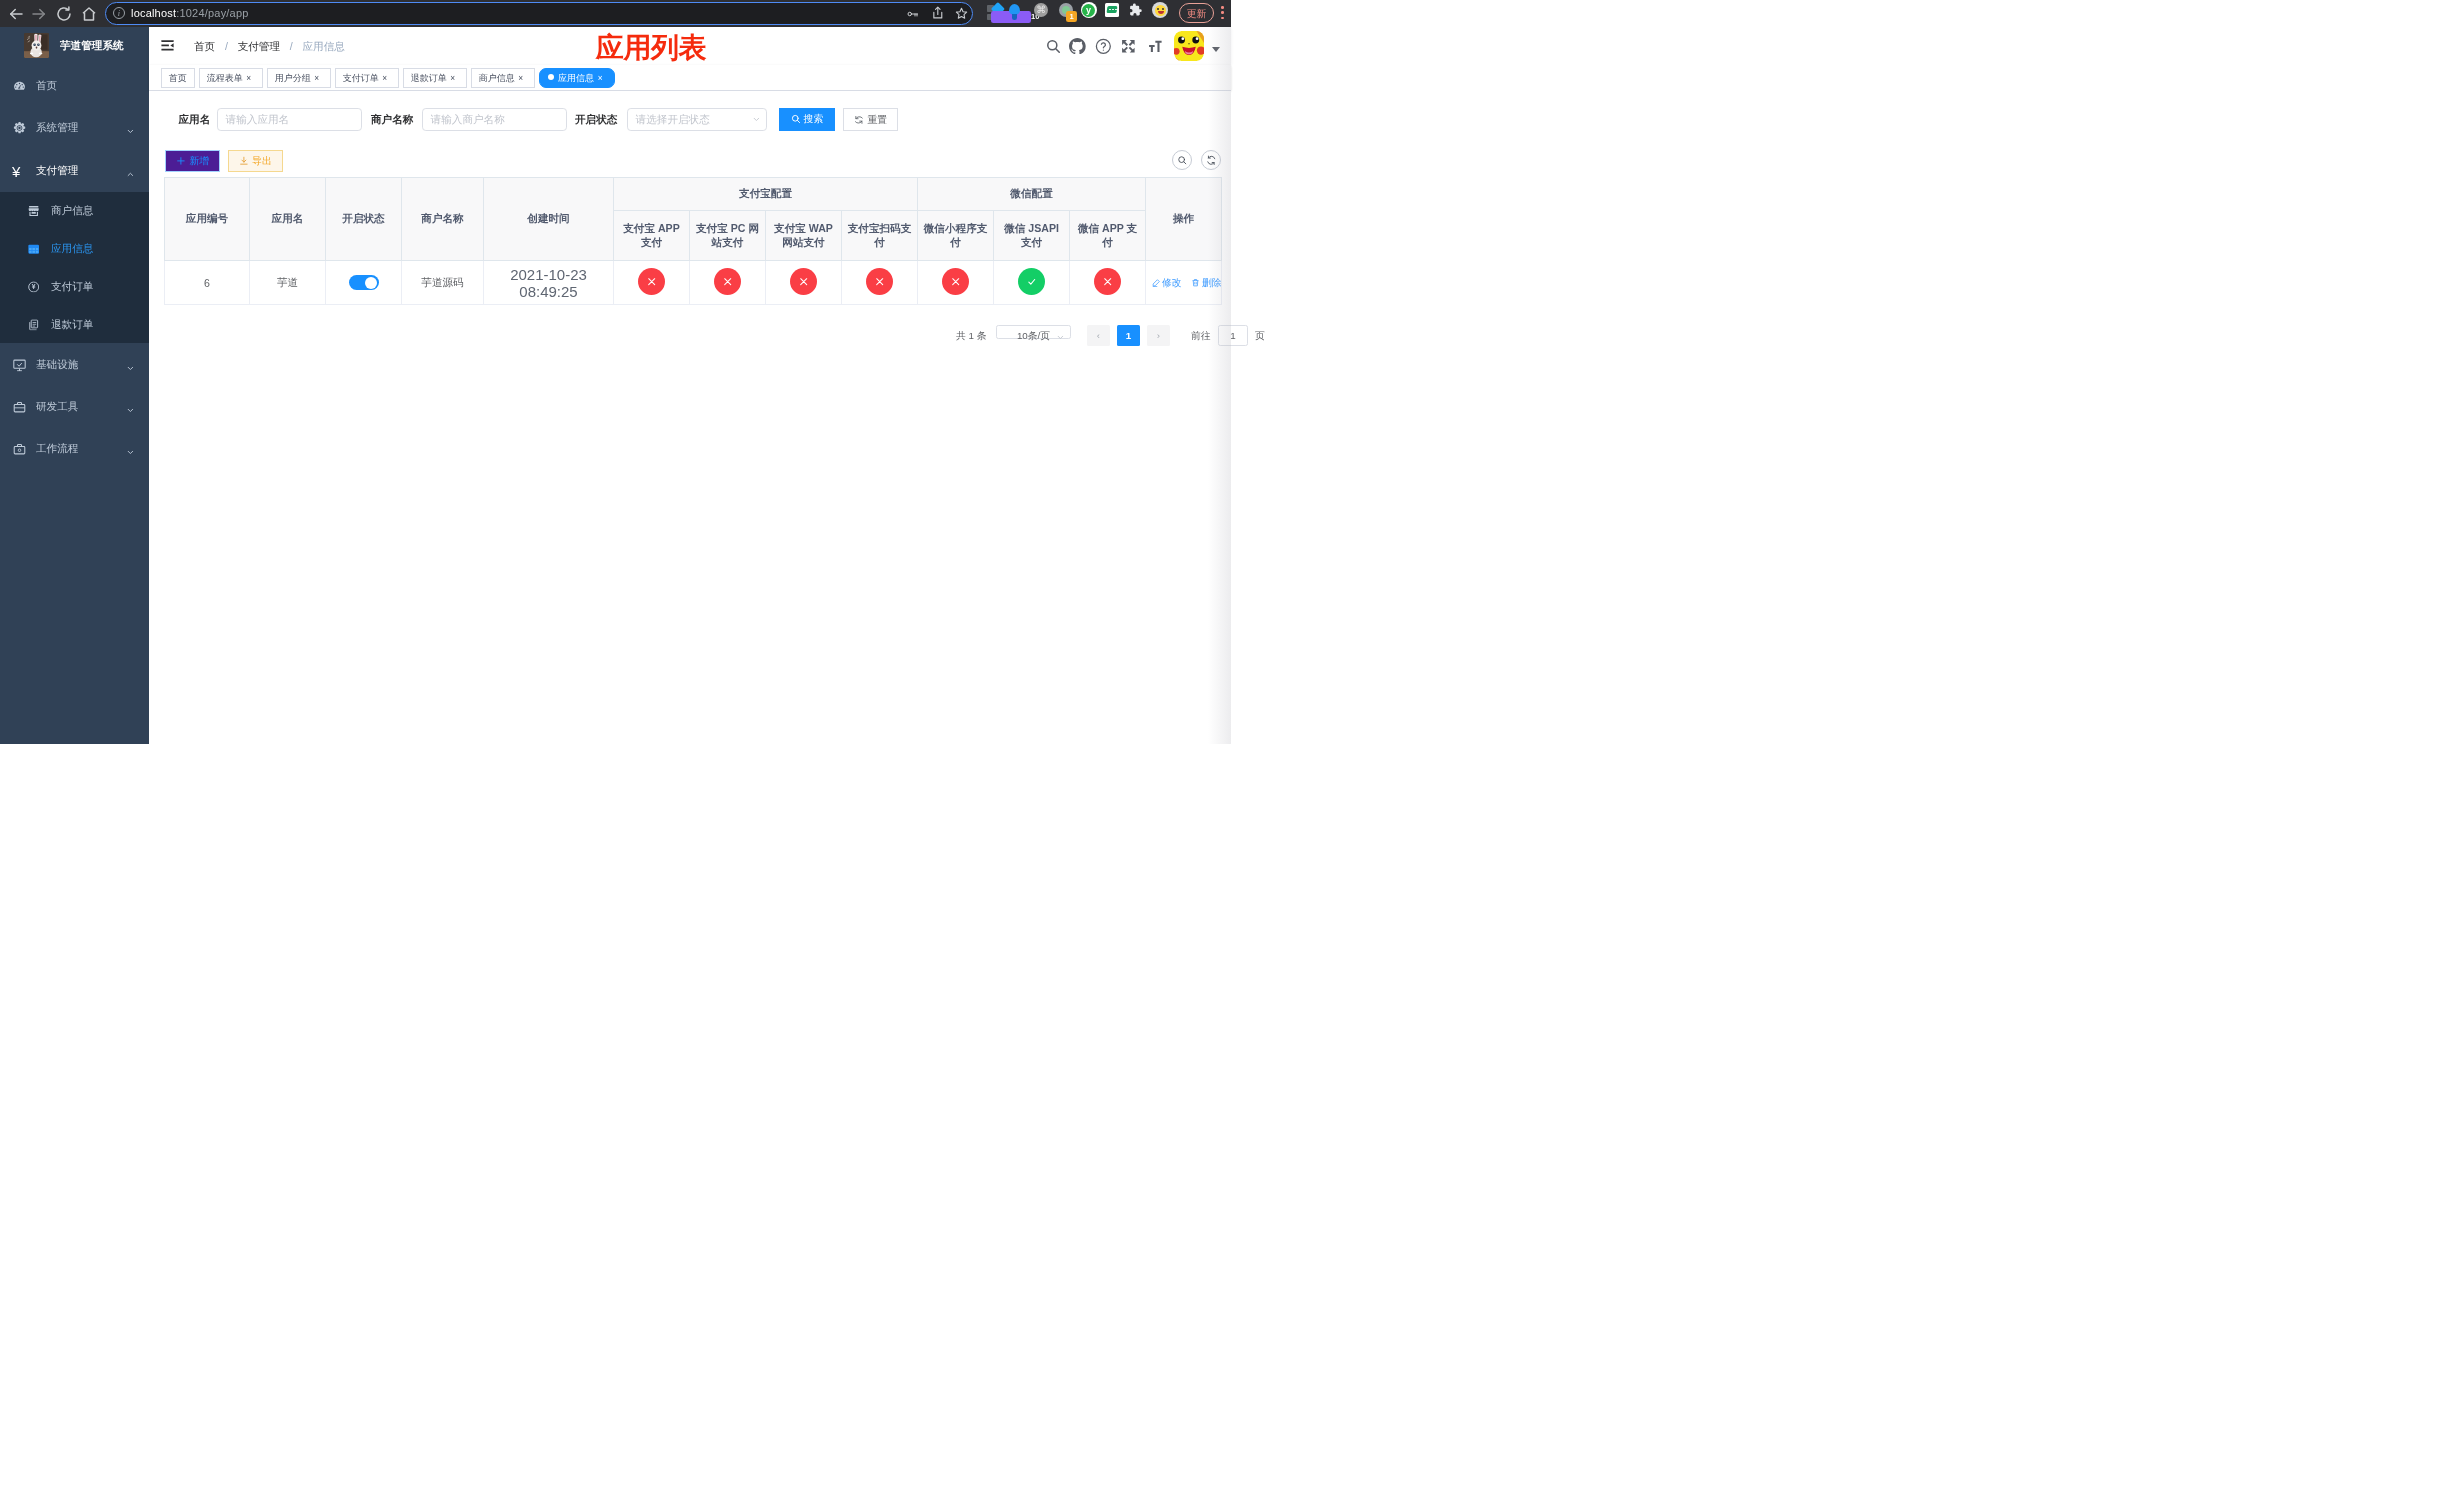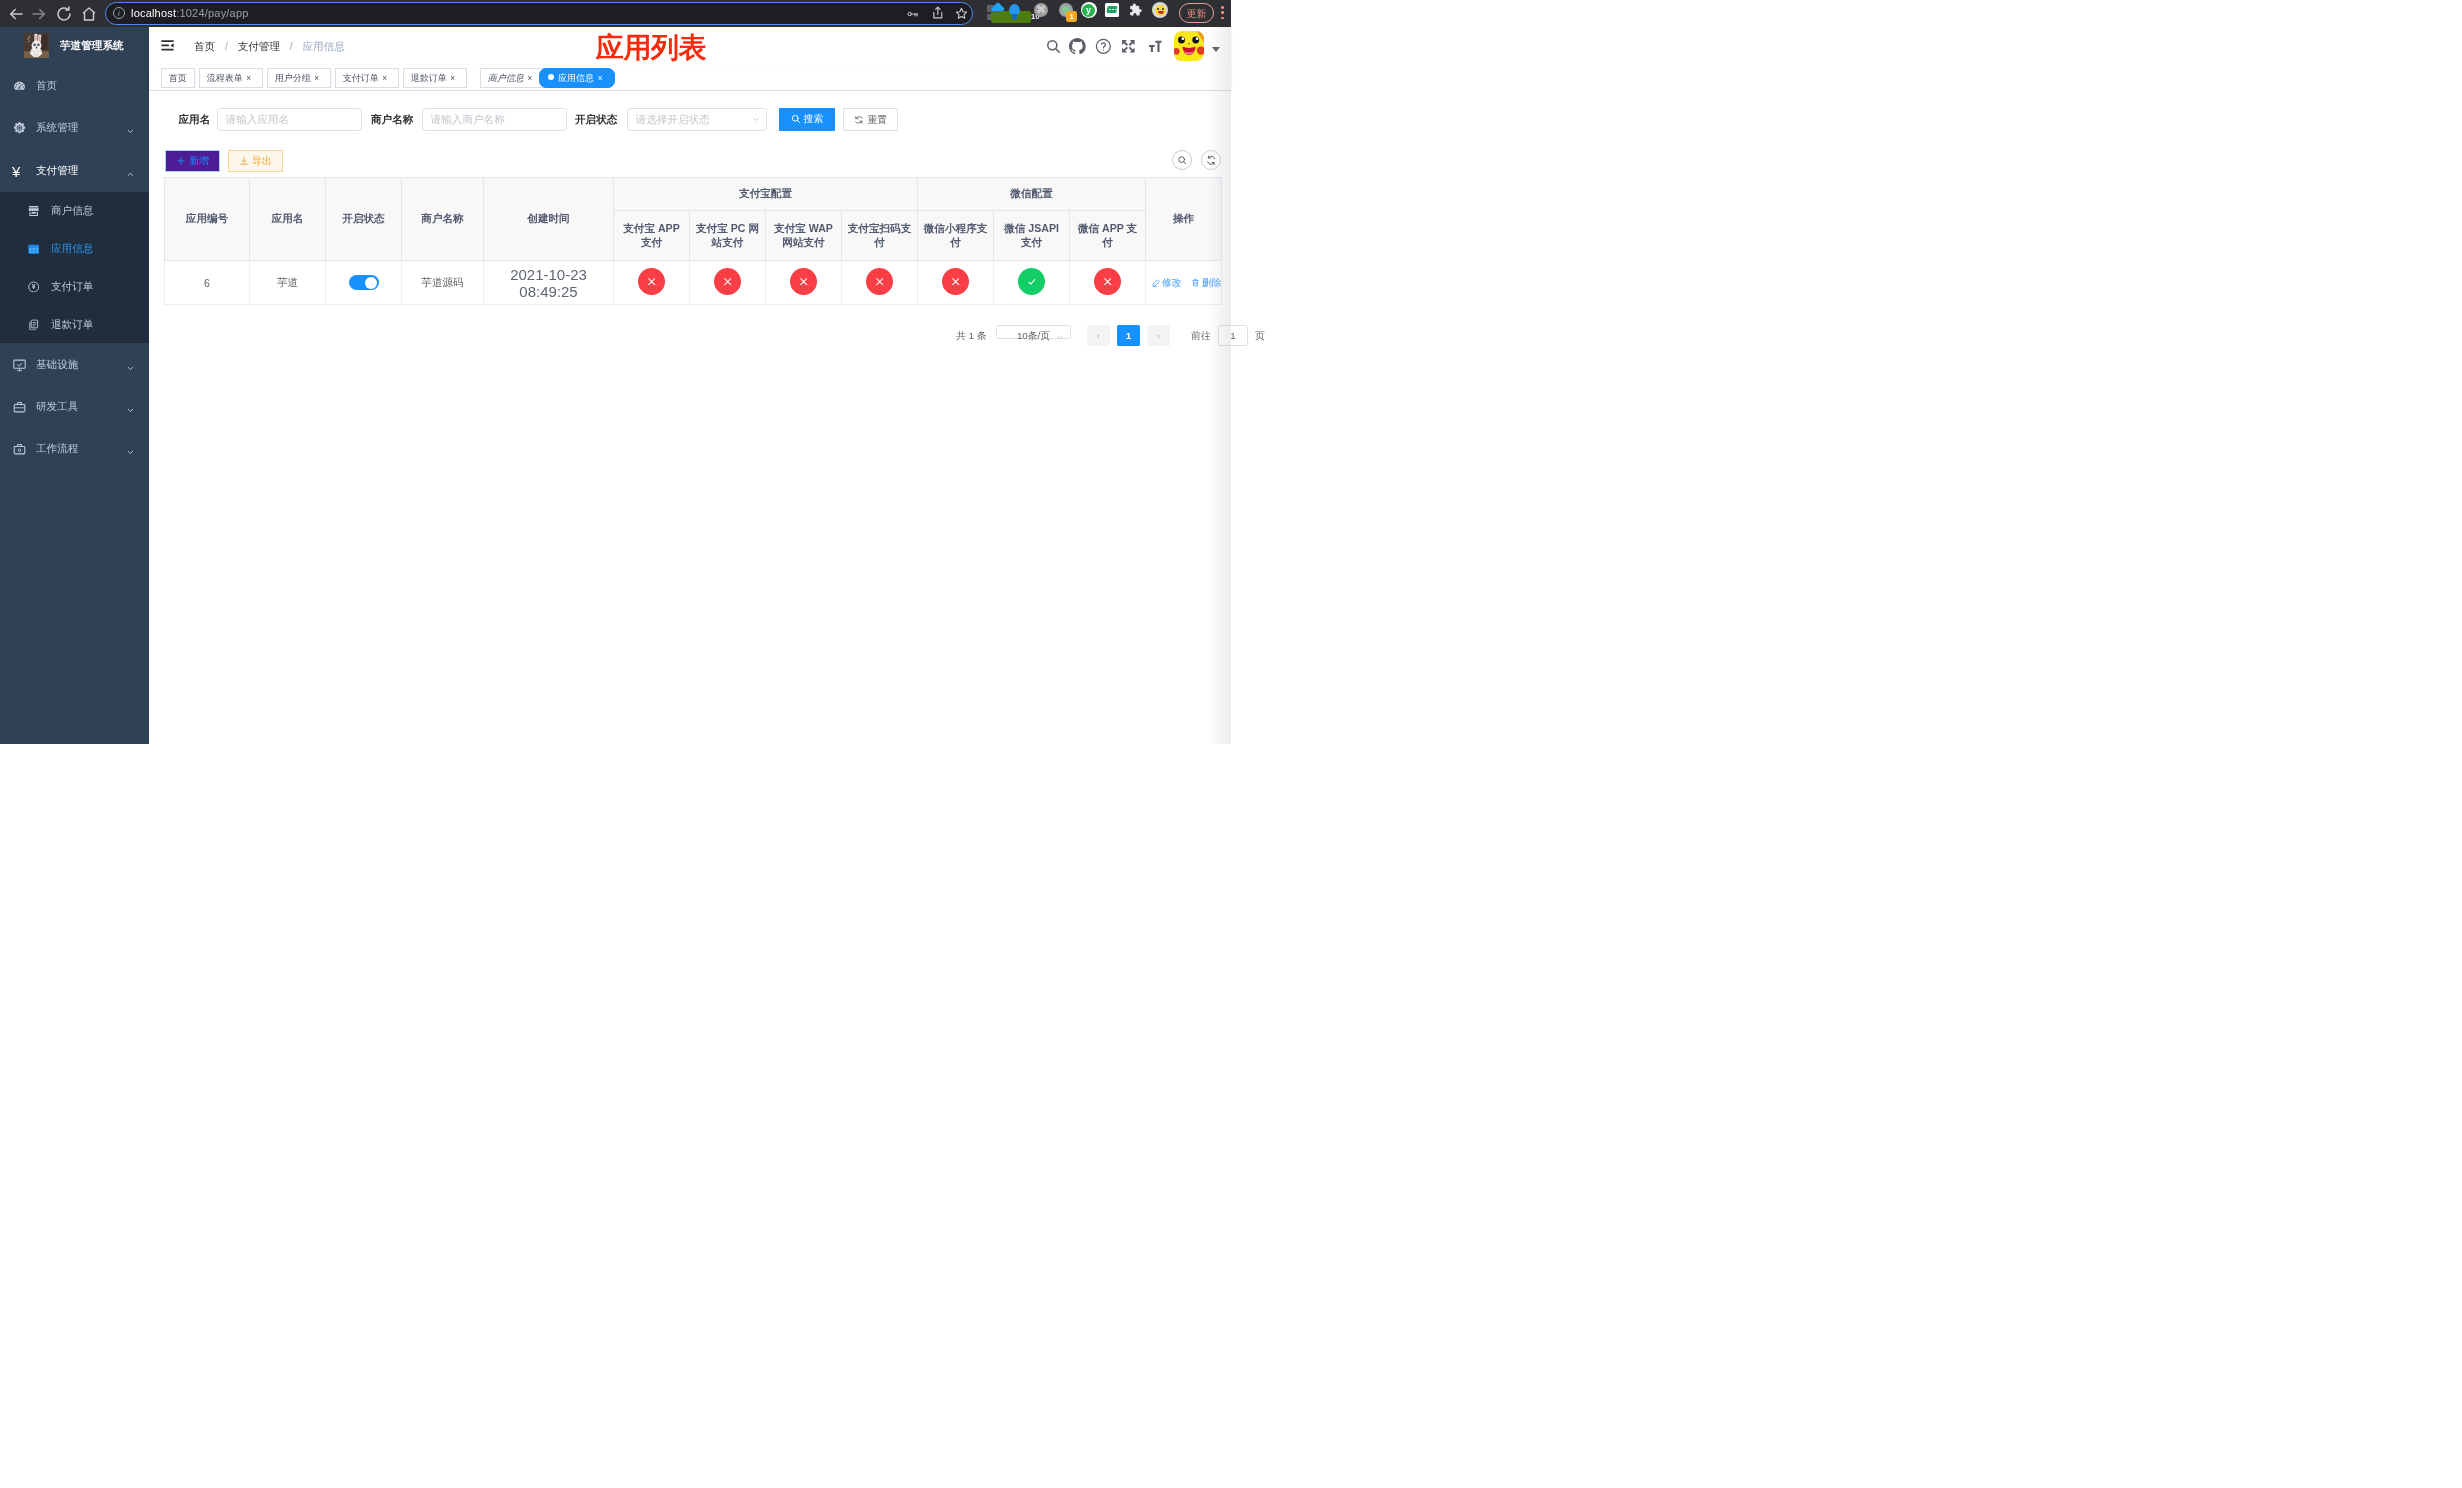--- a/index.html
+++ b/index.html
@@ -114,21 +114,21 @@
         <path d="M5 11v10h14V11"></path>
       </svg>
     <svg style="position:absolute;left:849px;top:3.8px;" width="13" height="13" viewBox="0 0 24 24" fill="none" stroke="#c9cccf" stroke-width="2" stroke-linejoin="round">
         <path d="M12 2.5l2.9 6.2 6.6.8-4.9 4.6 1.3 6.6-5.9-3.3-5.9 3.3 1.3-6.6L2.5 9.5l6.6-.8z"></path>
       </svg>
   </div>
 
   <div class="abs" style="left:987px;top:5.3px;width:6.8px;height:6.8px;background:#5f6368;border-radius:0.8px;"></div>
   <div class="abs" style="left:987px;top:13.6px;width:6.8px;height:6.8px;background:#5f6368;border-radius:0.8px;"></div>
   <div class="abs" style="left:993px;top:3.8px;width:9.8px;height:9.8px;background:#1fa3f6;transform:rotate(45deg);border-radius:1.5px;"></div>
-  <div class="abs" style="left:991px;top:11.4px;width:15px;height:11.4px;background:#4d7c0f;border-radius:2.3px;color:#fff;font-size:7.6px;font-weight:bold;text-align:center;line-height:11.4px;padding-left:40px;">10</div>
+  <div class="abs" style="left:991px;top:11.4px;width:15px;height:11.4px;background:#8b5cf6;border-radius:2.3px;color:#fff;font-size:7.6px;font-weight:bold;text-align:center;line-height:11.4px;padding-left:40px;">10</div>
   <div class="abs" style="left:1009px;top:3.8px;width:11.4px;height:11.4px;background:#2196f3;border-radius:50% 50% 50% 50% / 60% 60% 40% 40%;"></div>
   <div class="abs" style="left:1012px;top:13.6px;width:5.3px;height:6px;background:#1565c0;border-radius:0 0 2.3px 2.3px;"></div>
   <div class="abs" style="left:1034px;top:3px;width:14.4px;height:14.4px;background:#9e9e9e;border-radius:50%;color:#e8e8e8;font-size:9.8px;text-align:center;line-height:14.4px;">⌘</div>
   <div class="abs" style="left:1059px;top:3px;width:14.4px;height:14.4px;background:#9aa0a6;border-radius:50%;"></div>
   <div class="abs" style="left:1062px;top:6px;width:8.3px;height:8.3px;background:#81c995;border-radius:50%;"></div>
   <div class="abs" style="left:1066px;top:10.6px;width:11.4px;height:11.4px;background:#f5a623;border-radius:2.3px;color:#fff;font-size:7.6px;font-weight:bold;text-align:center;line-height:11.4px;">1</div>
   <div class="abs" style="left:1081px;top:2.3px;width:16px;height:16px;background:#fff;border-radius:50%;"></div>
   <div class="abs" style="left:1082px;top:3.8px;width:13px;height:13px;background:#26b44a;border-radius:50%;color:#fff;font-size:9px;font-weight:bold;text-align:center;line-height:13px;">y</div>
   <div class="abs" style="left:1105px;top:3px;width:14.4px;height:14.4px;background:#fff;border-radius:1.5px;"></div>
   <div class="abs" style="left:1107px;top:6px;width:9.8px;height:6.8px;background:#1aa260;border-radius:1.5px;transform:skewX(-8deg);"></div>
@@ -330,21 +330,21 @@
   </div>
 
 <div id="redtitle">应用列表</div>
 
 <div id="tags">
   <span class="tag" style="left:12px;">首页</span>
   <span class="tag" style="left:50px;">流程表单<span class="x">×</span></span>
   <span class="tag" style="left:118px;">用户分组<span class="x">×</span></span>
   <span class="tag" style="left:186px;">支付订单<span class="x">×</span></span>
   <span class="tag" style="left:254px;">退款订单<span class="x">×</span></span>
-  <span class="tag" style="left:331px;font-style:italic;">商户信息<span class="x">×</span></span>
+  <span class="tag" style="left:322px;">商户信息<span class="x">×</span></span>
   <span class="tag on" style="left:390px;padding:0 8.3px;"><span class="dot"></span>应用信息<span class="x">×</span></span>
 </div>
 
 <div id="content">
 
   <div class="flabel" style="left:29.5px;">应用名</div>
   <div class="finput" style="left:68px;width:145px;">请输入应用名</div>
   <div class="flabel" style="left:222px;">商户名称</div>
   <div class="finput" style="left:273px;width:145px;">请输入商户名称</div>
   <div class="flabel" style="left:426px;">开启状态</div>

